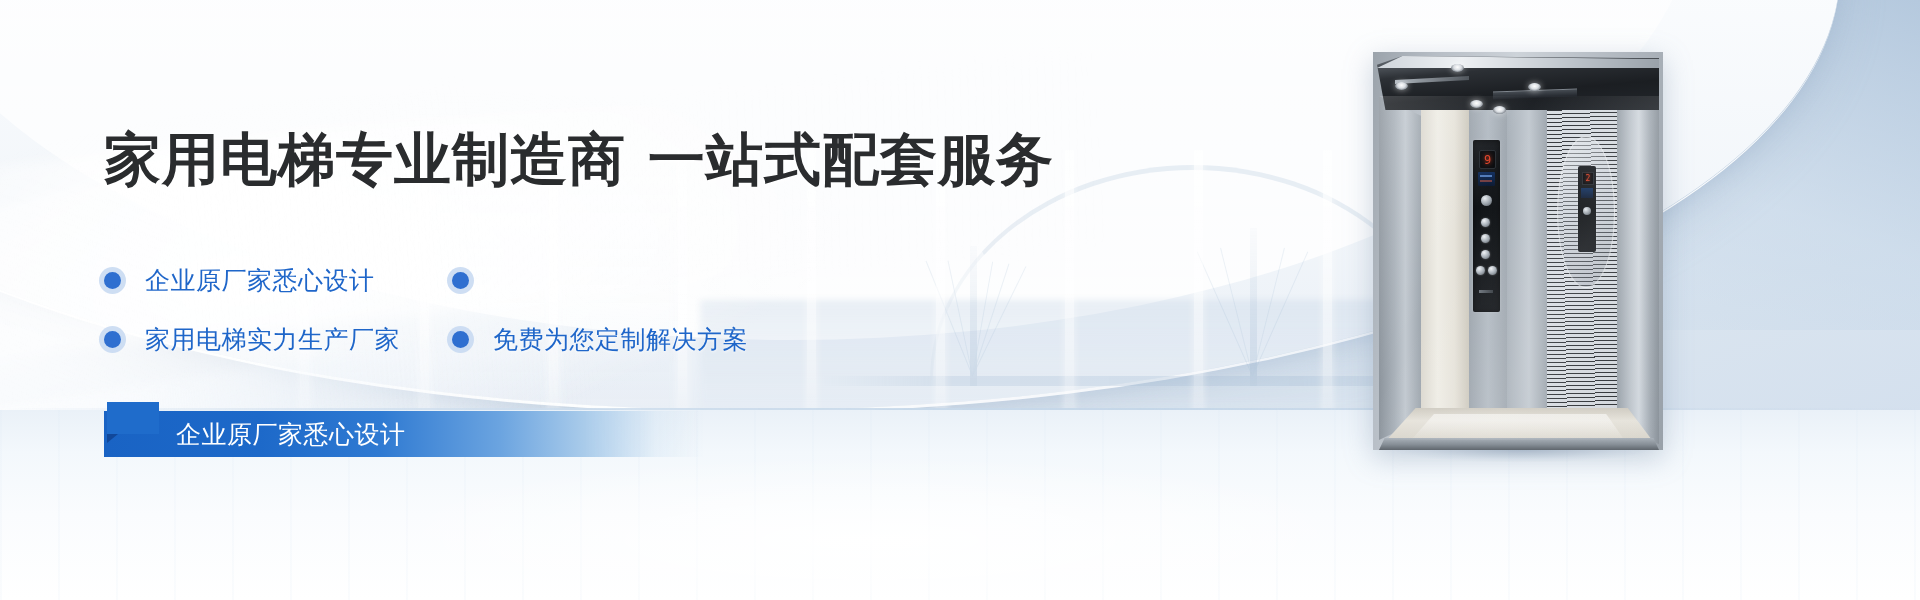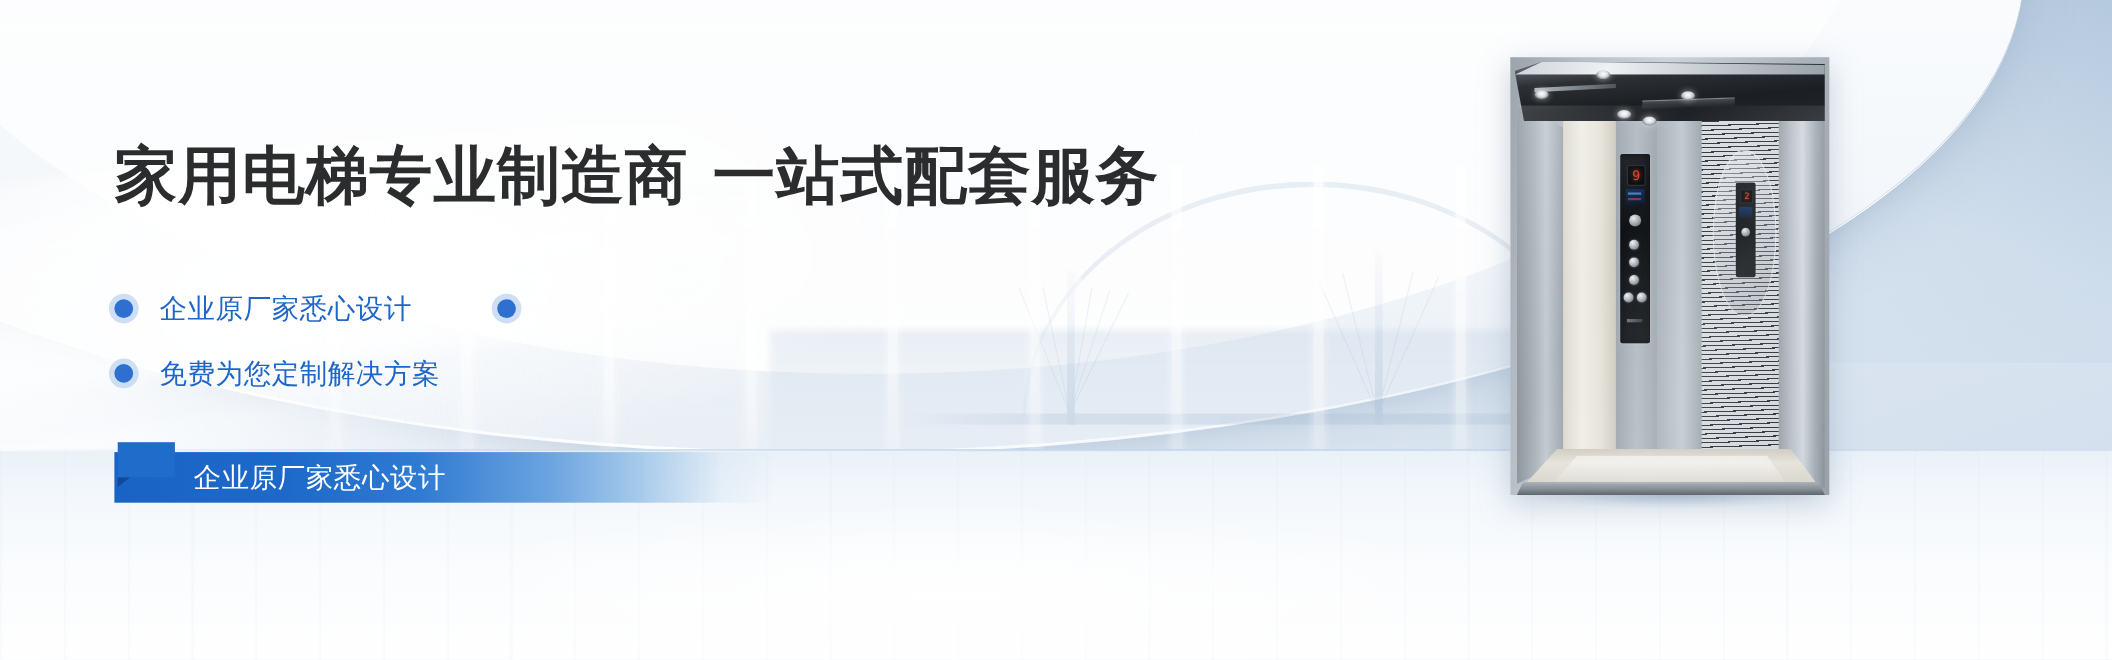--- a/index.html
+++ b/index.html
@@ -444,20 +444,24 @@
           <span class="dot"></span>
           <span class="btext">企业原厂家悉心设计</span>
         </div>
         <div class="bitem">
           <span class="dot"></span>
         </div>
       </div>
       <div class="brow">
         <div class="bitem c1">
           <span class="dot"></span>
+          <span class="btext">家用电梯实力生产厂家</span>
+        </div>
+        <div class="bitem">
+          <span class="dot"></span>
           <span class="btext">免费为您定制解决方案</span>
         </div>
       </div>
     </div>
 
     <div class="ribbon">
       <span class="ribbon-flag"></span>
       <span class="ribbon-text">企业原厂家悉心设计</span>
     </div>
 

